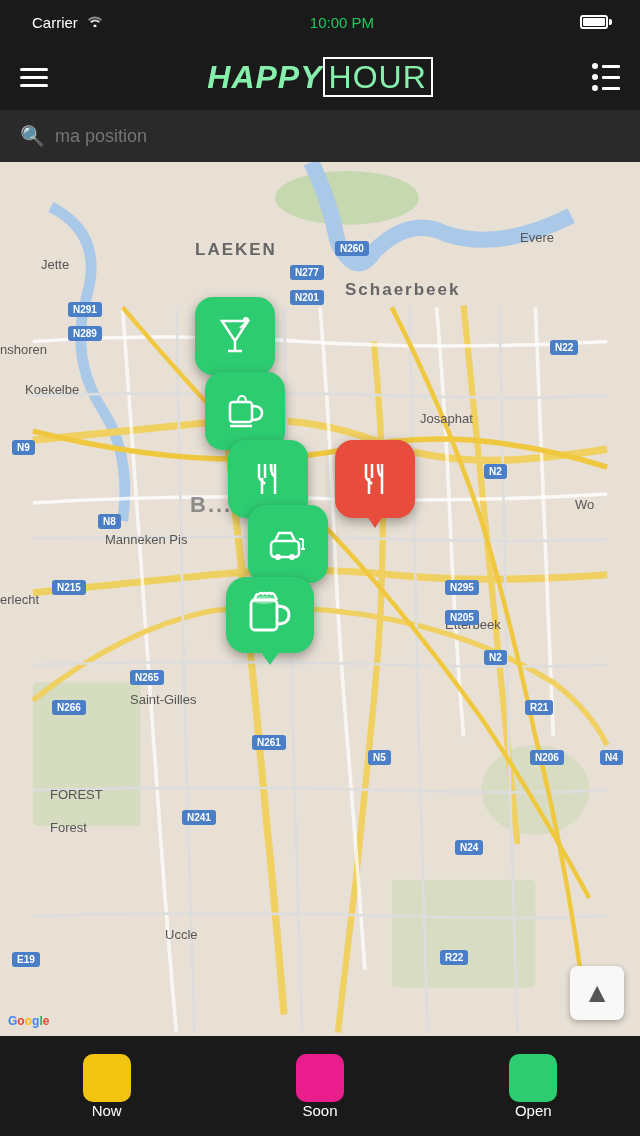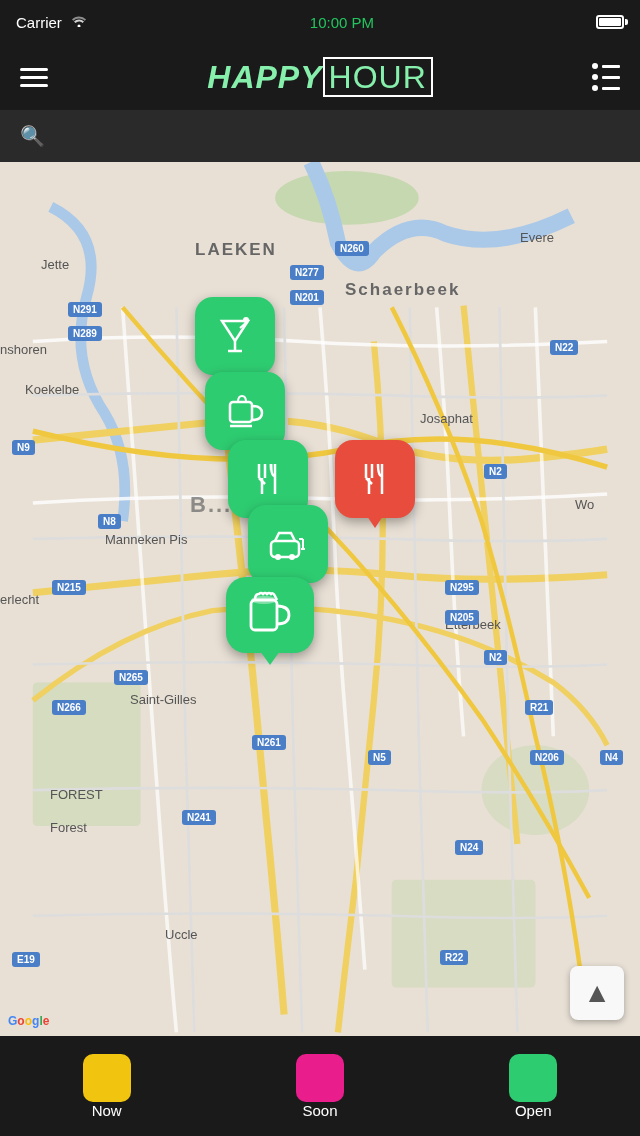--- a/index.html
+++ b/index.html
@@ -16,21 +16,21 @@
 
     
     #status-bar {
       position: absolute;
       top: 0; left: 0; right: 0;
       height: 44px;
       background: #1a1a1a;
       display: flex;
       align-items: center;
       justify-content: space-between;
-      padding: 0 16px;
+      padding: 0 32px;
       z-index: 100;
     }
     .status-left {
       display: flex;
       align-items: center;
       gap: 8px;
       color: #fff;
       font-size: 15px;
       font-weight: 500;
     }
@@ -339,20 +339,21 @@
     </div>
     <div class="list-icon-row">
       <span class="list-icon-dot" style="width:6px;height:6px;background:#fff;border-radius:50%;display:block;"></span>
       <span class="list-icon-line" style="width:18px;height:3px;background:#fff;border-radius:1px;display:block;"></span>
     </div>
   </div>
 </div>
 
 <div id="search-bar">
   <span class="search-icon">🔍</span>
+  <input type="text" id="search-input" placeholder="ma position" style="">
 </div>
 
 <div id="map-area">
   <div class="map-bg">
 
     <svg class="map-svg" viewBox="0 0 640 974" xmlns="http://www.w3.org/2000/svg">
 
       <rect width="640" height="974" fill="#e8e0d5"></rect>
 
       <ellipse cx="350" cy="40" rx="80" ry="30" fill="#b8d4a0" opacity="0.7"></ellipse>
@@ -415,21 +416,21 @@
     <div class="road-badge" style="top:164px;left:68px;">N289</div>
     <div class="road-badge" style="top:103px;left:290px;">N277</div>
     <div class="road-badge" style="top:128px;left:290px;">N201</div>
     <div class="road-badge" style="top:178px;left:550px;">N22</div>
     <div class="road-badge" style="top:278px;left:12px;">N9</div>
     <div class="road-badge" style="top:352px;left:98px;">N8</div>
     <div class="road-badge" style="top:302px;left:484px;">N2</div>
     <div class="road-badge" style="top:418px;left:52px;">N215</div>
     <div class="road-badge" style="top:418px;left:445px;">N295</div>
     <div class="road-badge" style="top:448px;left:445px;">N205</div>
-    <div class="road-badge" style="top:508px;left:114px;text-align:center;">N265</div>
+    <div class="road-badge" style="top:508px;left:130px;text-align:center;">N265</div>
     <div class="road-badge" style="top:538px;left:52px;">N266</div>
     <div class="road-badge" style="top:573px;left:252px;">N261</div>
     <div class="road-badge" style="top:588px;left:368px;">N5</div>
     <div class="road-badge" style="top:678px;left:455px;">N24</div>
     <div class="road-badge" style="top:538px;left:525px;">R21</div>
     <div class="road-badge" style="top:588px;left:530px;">N206</div>
     <div class="road-badge" style="top:588px;left:600px;">N4</div>
     <div class="road-badge" style="top:648px;left:182px;">N241</div>
     <div class="road-badge" style="top:788px;left:440px;">R22</div>
     <div class="road-badge" style="top:790px;left:12px;background:#4a7ec7;">E19</div>

